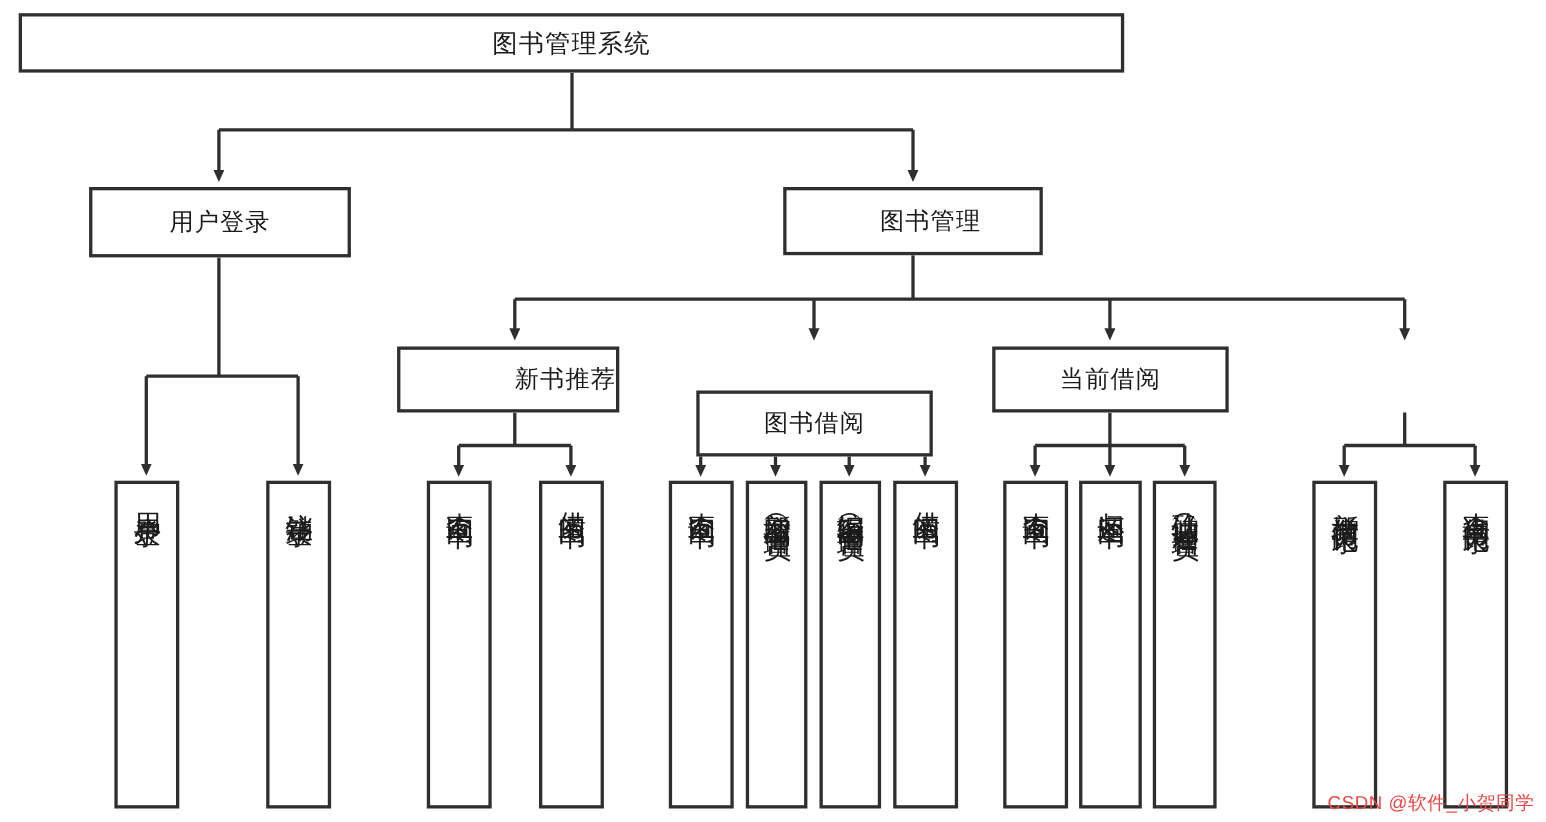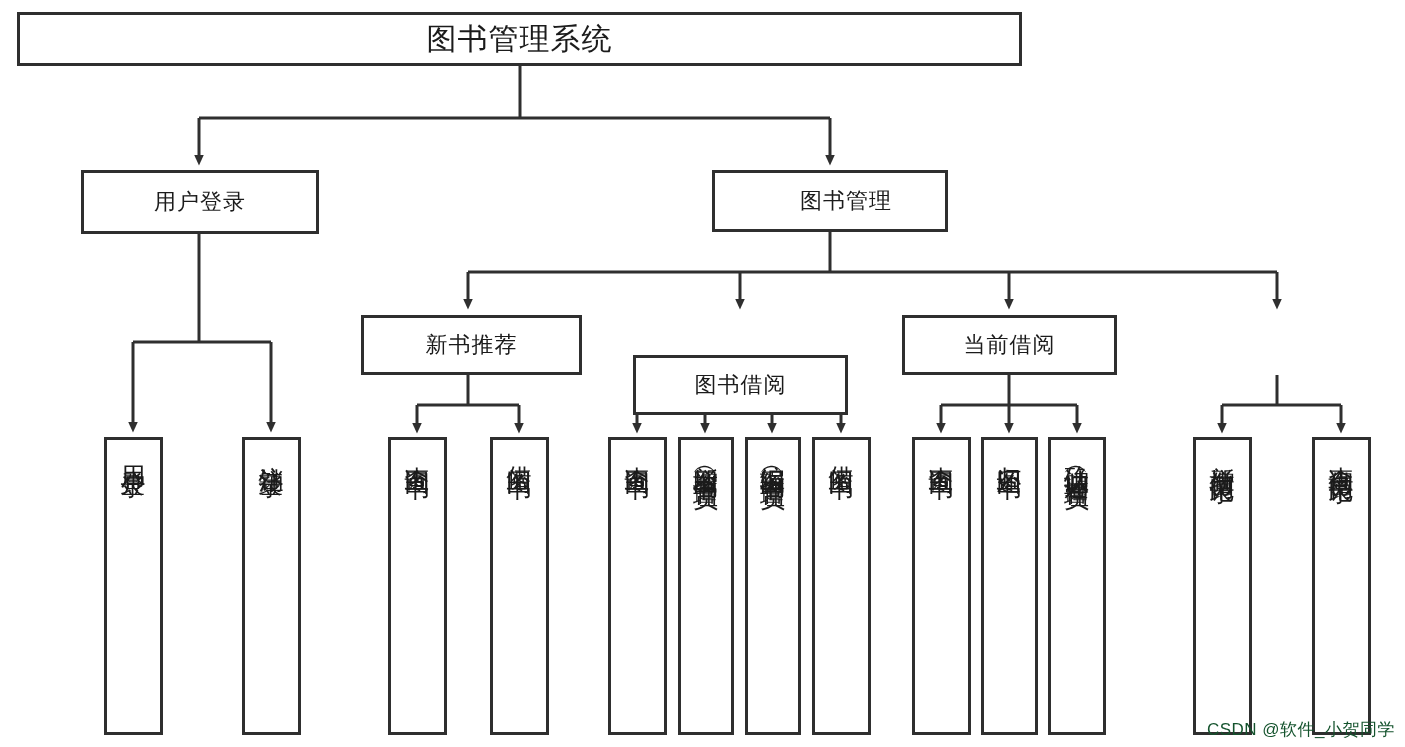--- a/index.html
+++ b/index.html
@@ -47,28 +47,28 @@
     writing-mode: vertical-rl;
     text-orientation: upright;
     font-size: 25px;
     line-height: 1.12;
     letter-spacing: 3px;
     white-space: nowrap;
     text-align: left;
   }
   .node.root {
     border-width: 3px;
-    font-size: 30px;
+    font-size: 23px;
   }
   .watermark {
     position: absolute;
     right: 10px;
     bottom: 6px;
     font-size: 17px;
-    color: #14532d;
+    color: #ef4444;
     letter-spacing: 0.5px;
     white-space: nowrap;
   }
 </style>
 </head>
 <body>
 
 <div id="canvas">
 
   <svg class="edges" viewBox="0 0 1405 747">
@@ -125,21 +125,21 @@
     <span>图书管理系统</span>
   </div>
 
   <div class="node horiz" style="left:81px; top:170px; width:238px; height:64px;">
     <span>用户登录</span>
   </div>
   <div class="node horiz" style="left:712px; top:170px; width:236px; height:62px;padding-left:32px;">
     <span>图书管理</span>
   </div>
 
-  <div class="node horiz" style="left:361px; top:315px; width:221px; height:60px;">
+  <div class="node horiz" style="left:361px; top:315px; width:202px; height:60px;justify-content:flex-end;">
     <span>新书推荐</span>
   </div>
   <div class="node horiz" style="left:633px; top:315px; width:215px; height:60px;margin-top:40px;">
     <span>图书借阅</span>
   </div>
   <div class="node horiz" style="left:902px; top:315px; width:215px; height:60px;">
     <span>当前借阅</span>
   </div>
 
   <div class="node vert" style="left:104px; top:437px; width:59px; height:298px;">

